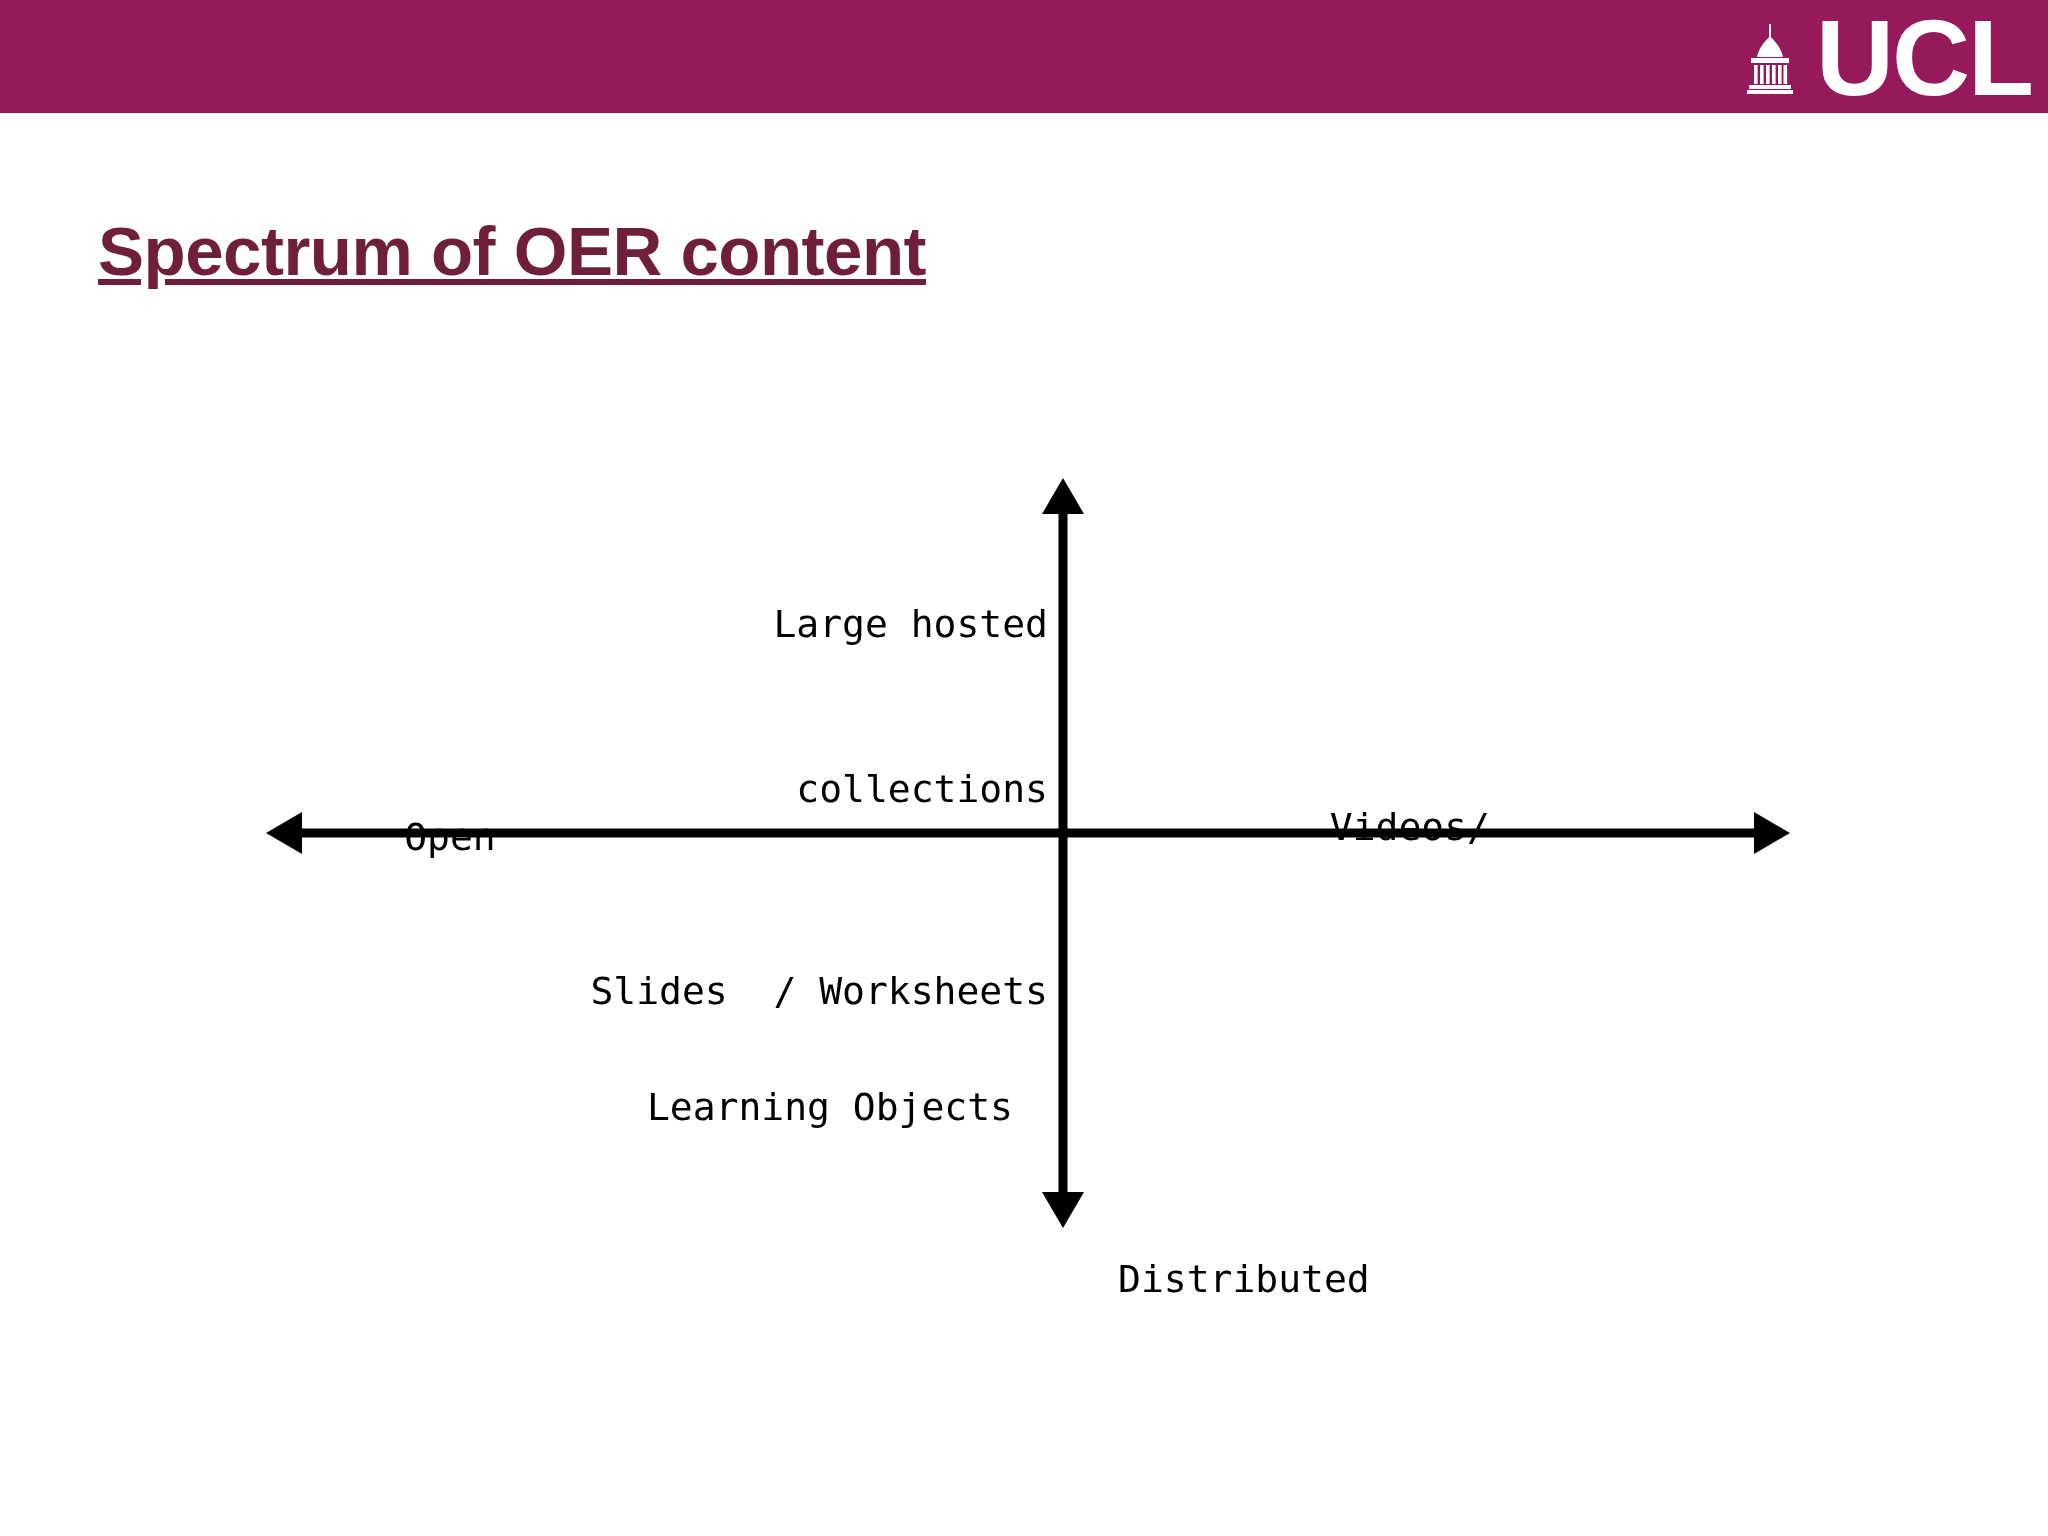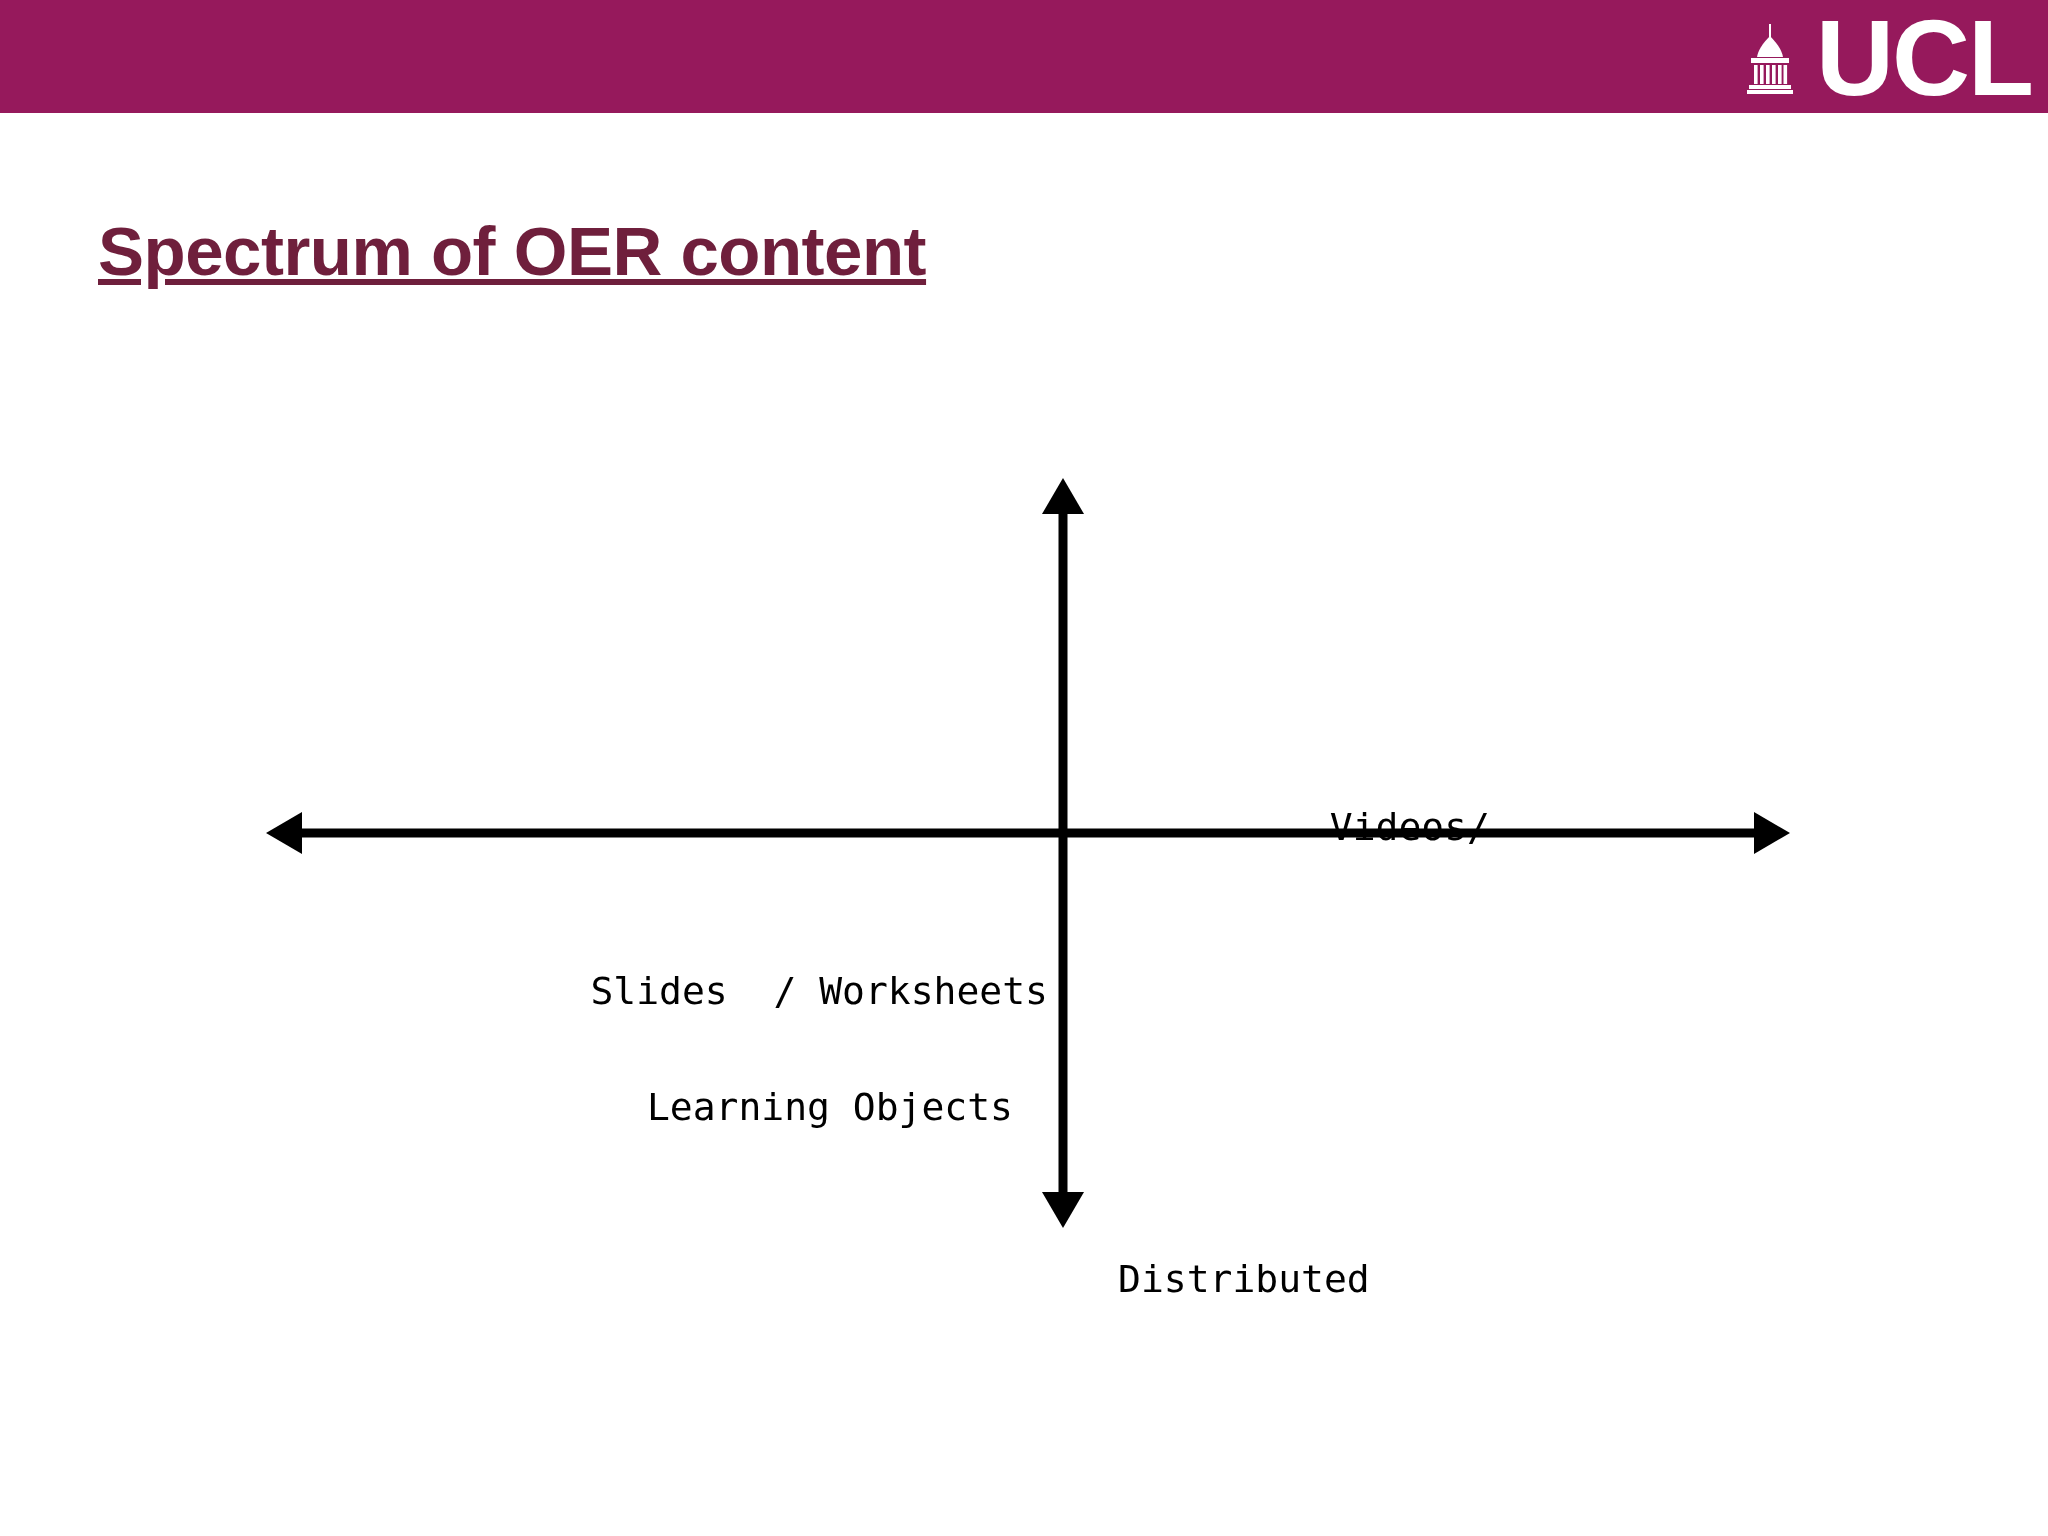--- a/index.html
+++ b/index.html
@@ -172,22 +172,27 @@
         <line x1="1063" y1="496" x2="1063" y2="1210"></line>
       </g>
 
       <polygon points="266,833 302,812 302,854" fill="#000000"></polygon>
       <polygon points="1790,833 1754,812 1754,854" fill="#000000"></polygon>
       <polygon points="1063,478 1042,514 1084,514" fill="#000000"></polygon>
       <polygon points="1063,1228 1042,1192 1084,1192" fill="#000000"></polygon>
     </svg>
   </div>
 
+  <div class="qlabel align-right" id="label-large-hosted">
+    <div>Large hosted</div>
+    <div>collections</div>
+  </div>
 
   <div class="qlabel align-center" id="label-open-courseware">
+    <div>Open</div>
   </div>
 
   <div class="qlabel align-center" id="label-videos-podcasts">
     <div style="margin-bottom:22px;text-align:right;">Videos/</div>
   </div>
 
 
   <div class="qlabel align-right" id="label-slides-worksheets">
     <div>Slides  / Worksheets</div>
   </div>

